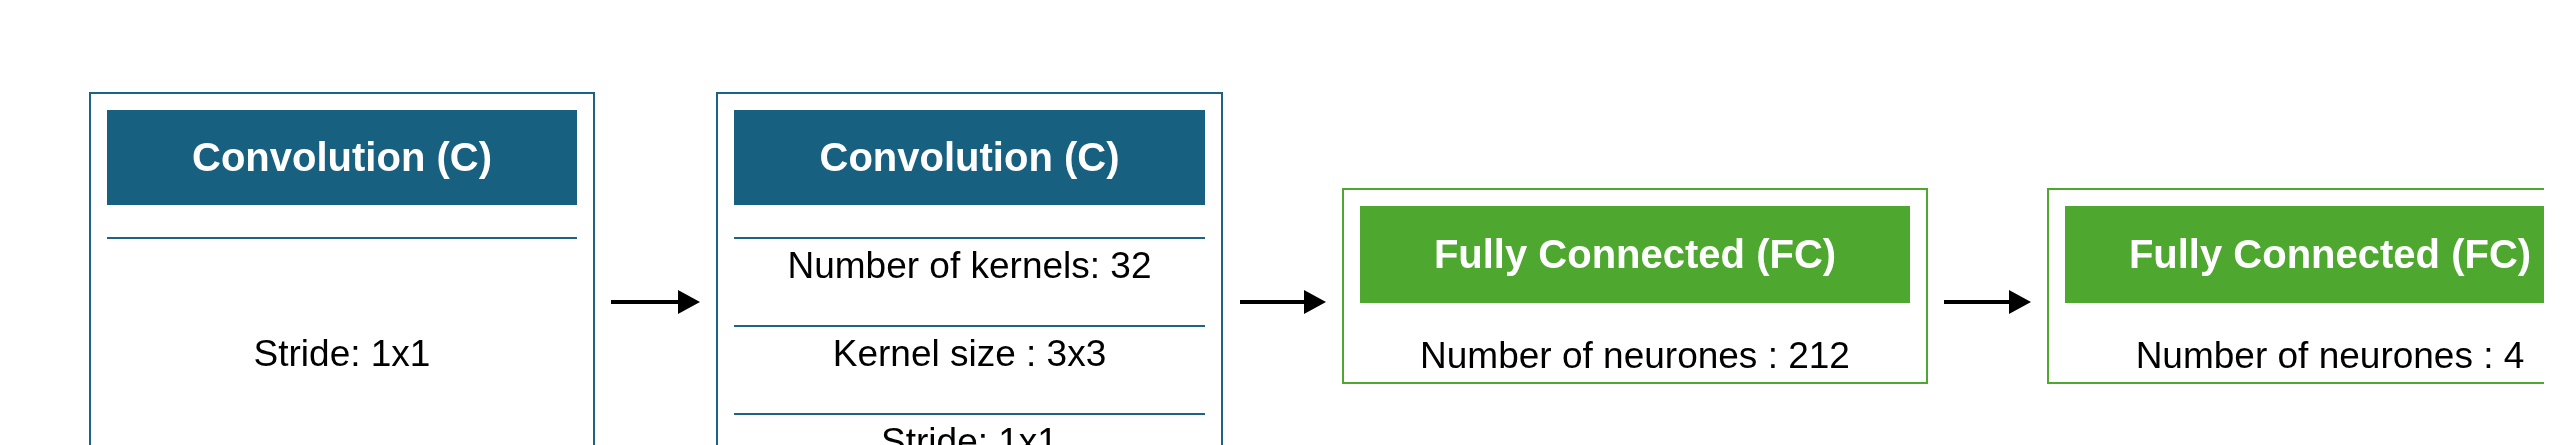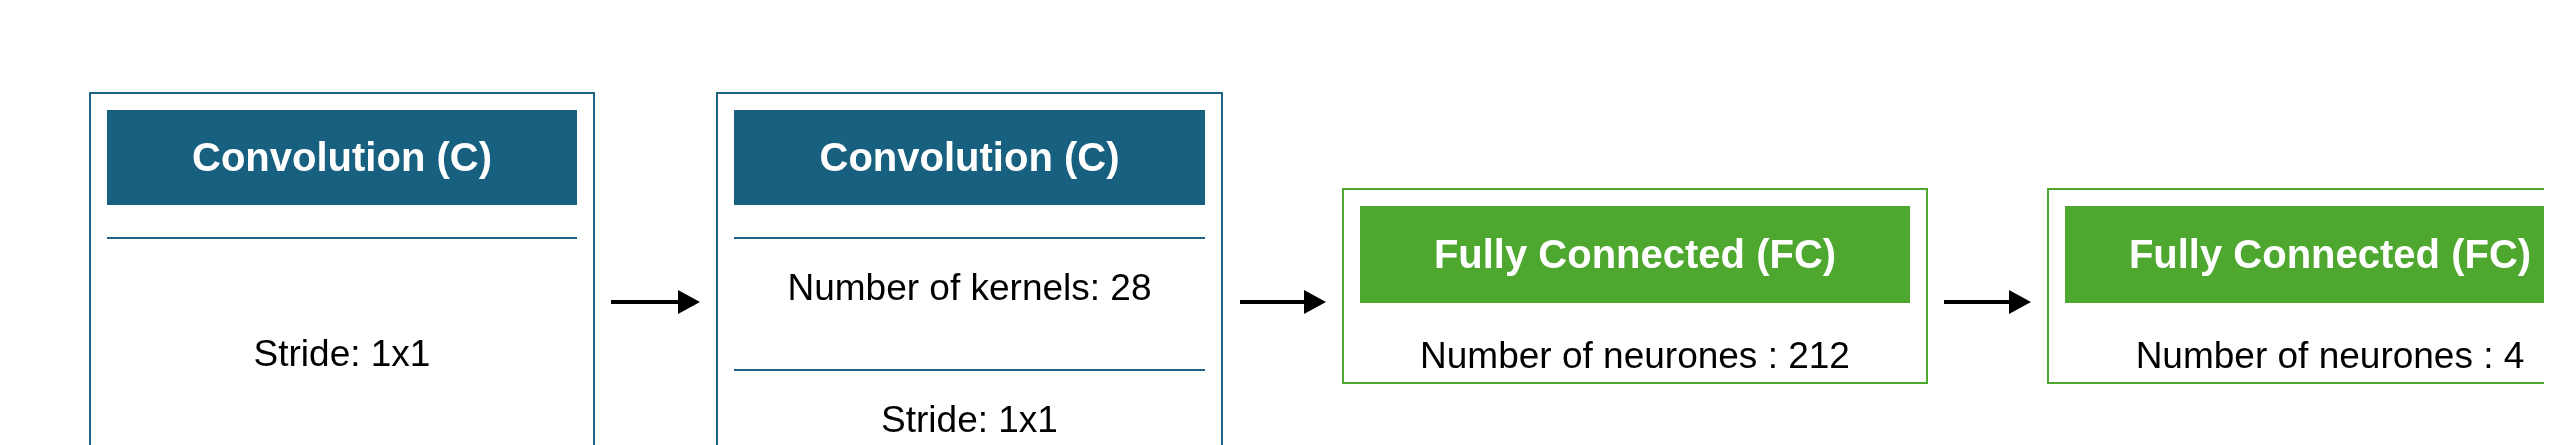--- a/index.html
+++ b/index.html
@@ -92,21 +92,22 @@
 
   <div class="arrow" style="left:531px; top:210px; width:121px;">
     <span class="shaft"></span>
     <span class="head"></span>
   </div>
 
   <div class="box conv" style="left:652px; top:28px; width:507px; height:395px;">
     <div class="hdr">
       <span>Convolution (C)</span>
     </div>
-    <div class="row">Number of kernels: 28</div>
+    <div class="row">Number of kernels: 32</div>
+    <div class="row">Kernel size : 3x3</div>
     <div class="row">Stride: 1x1</div>
   </div>
 
   <div class="arrow" style="left:1160px; top:210px; width:118px;">
     <span class="shaft"></span>
     <span class="head"></span>
   </div>
 
   <div class="box fc" style="left:1278px; top:124px; width:586px; height:196px;">
     <div class="hdr">

